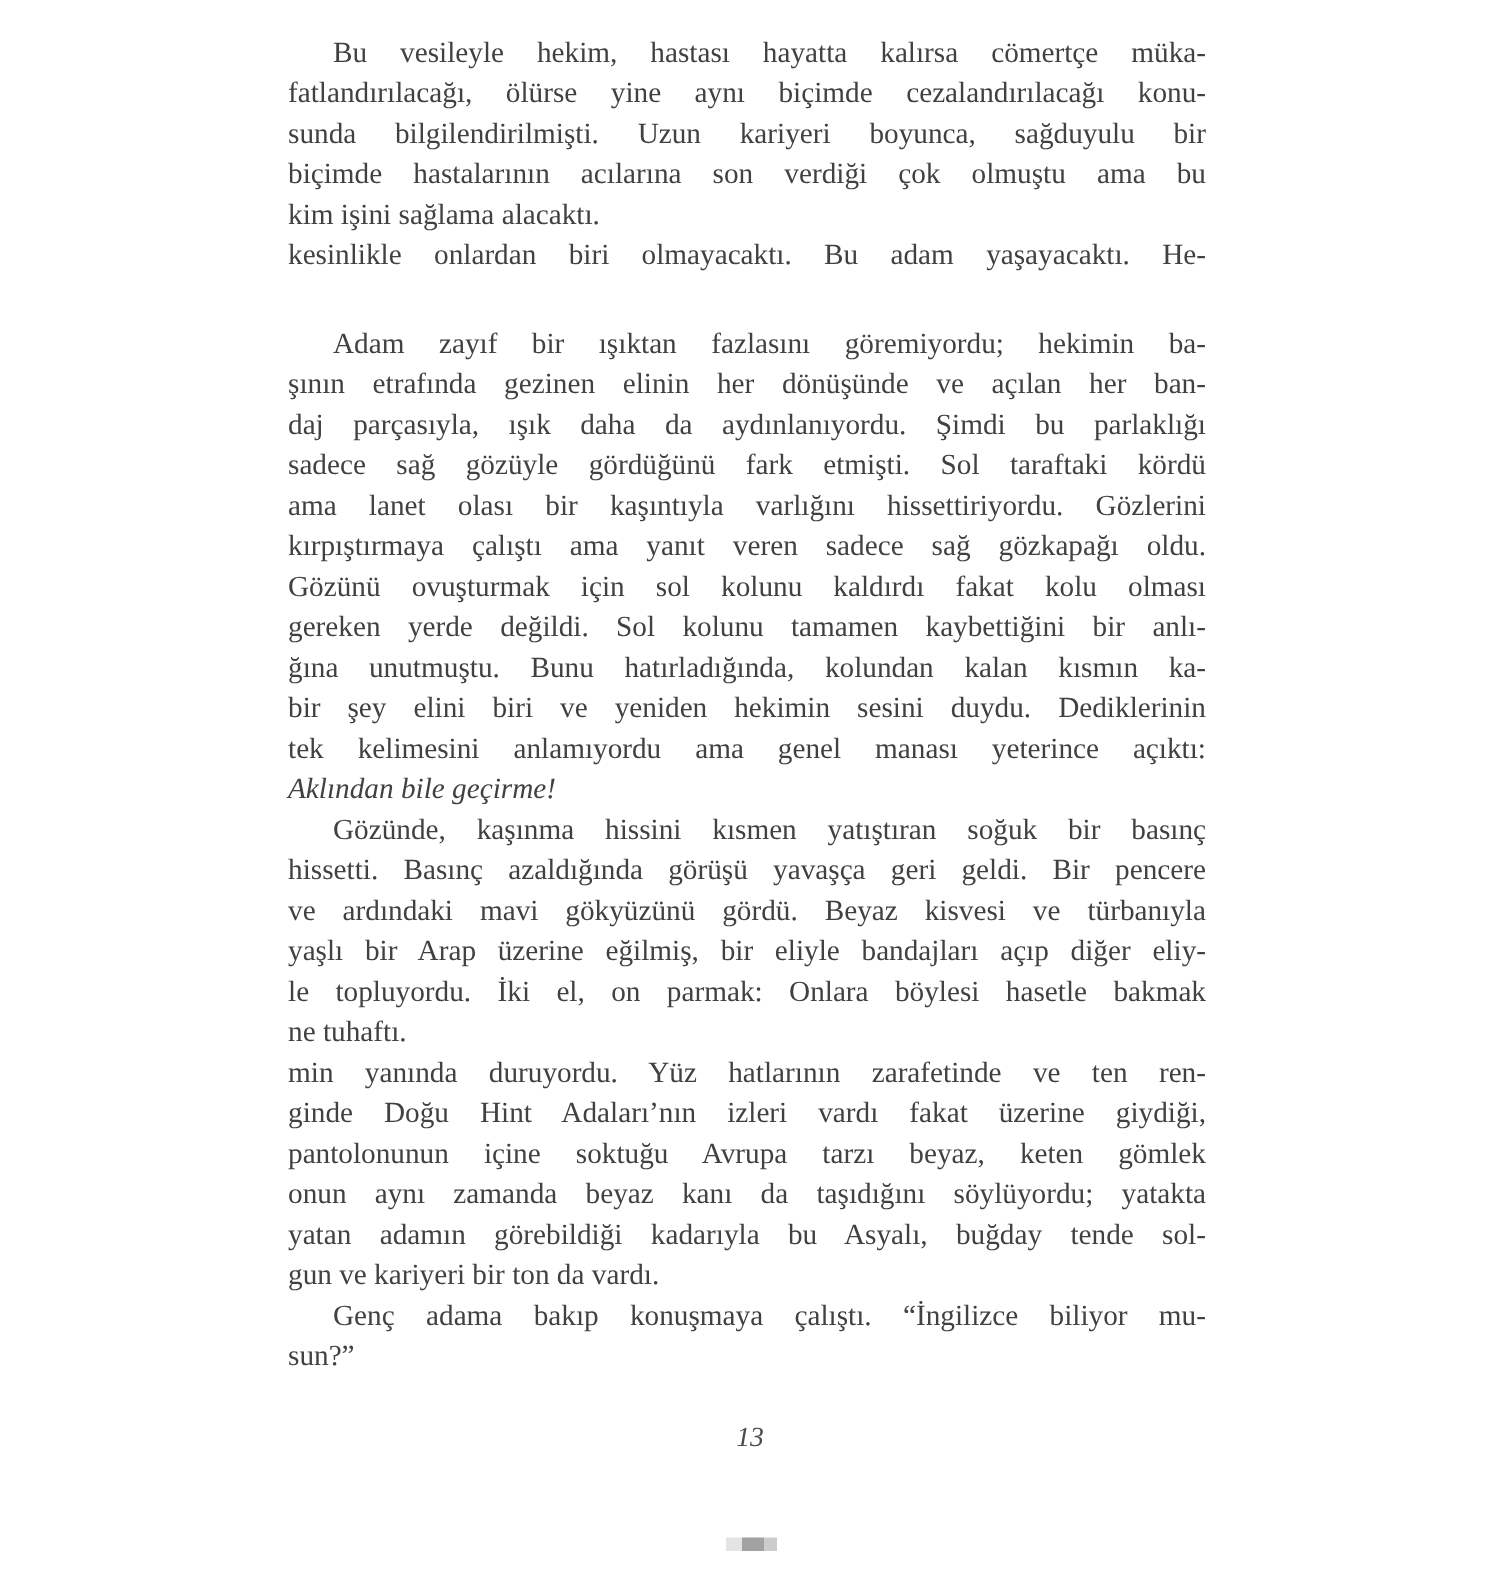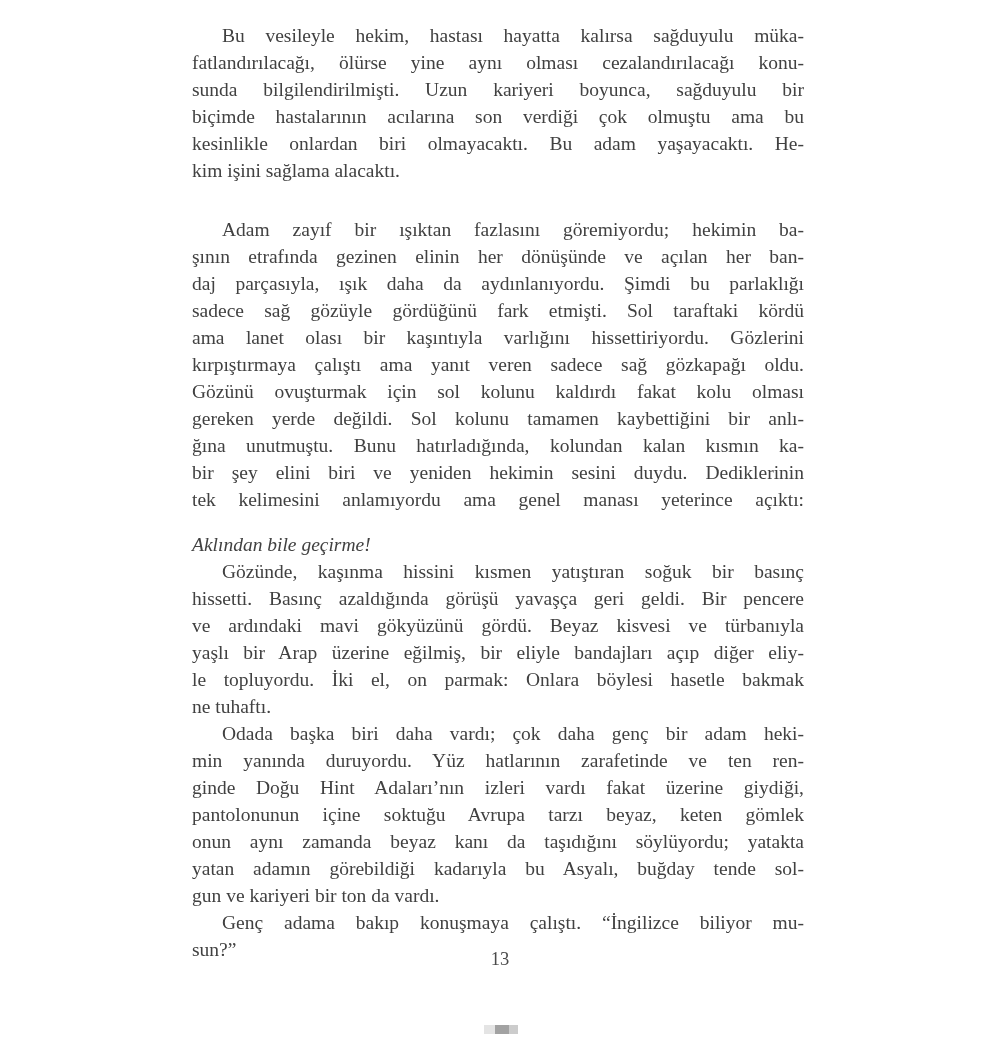--- a/index.html
+++ b/index.html
@@ -26,52 +26,53 @@
   }
   .paragraph { margin: 0; }
   .paragraph.space-before { margin-top: 32px; font-family: Liberation Serif, serif; }
   .line {
     text-align: justify;
     text-align-last: justify;
     white-space: normal;
   }
   .line.last { text-align-last: left; }
   .line.indent { text-indent: 30px; }
-  .line.italic { font-style: italic; margin-top: 18px; }
+  .line.italic { font-style: italic; }
   .page-number {
     position: absolute;
     top: 948px;
     left: 0;
     width: 100%;
     text-align: center;
     font-size: 18.5px;
     color: #4a4a4a;
     line-height: 22px;
+    font-style: italic;
   }
   .scan-smudge {
     position: absolute;
     top: 1025px;
     left: 484px;
     width: 34px;
     height: 9px;
     background: linear-gradient(90deg, #e4e4e4 0 32%, #a2a2a2 32% 74%, #cccccc 74% 100%);
   }
 </style>
 </head>
 <body>
 
 <div class="page">
   <div class="text-block">
       <div class="paragraph">
-        <div class="line indent">Bu vesileyle hekim, hastası hayatta kalırsa sağduyulu müka-</div>
-        <div class="line">fatlandırılacağı, ölürse yine aynı olması cezalandırılacağı konu-</div>
+        <div class="line indent">Bu vesileyle hekim, hastası hayatta kalırsa cömertçe müka-</div>
+        <div class="line">fatlandırılacağı, ölürse yine aynı biçimde cezalandırılacağı konu-</div>
         <div class="line">sunda bilgilendirilmişti. Uzun kariyeri boyunca, sağduyulu bir</div>
         <div class="line">biçimde hastalarının acılarına son verdiği çok olmuştu ama bu</div>
+        <div class="line last">kim işini sağlama alacaktı.</div>
         <div class="line">kesinlikle onlardan biri olmayacaktı. Bu adam yaşayacaktı. He-</div>
-        <div class="line last">kim işini sağlama alacaktı.</div>
       </div>
       <div class="paragraph space-before">
         <div class="line indent">Adam zayıf bir ışıktan fazlasını göremiyordu; hekimin ba-</div>
         <div class="line">şının etrafında gezinen elinin her dönüşünde ve açılan her ban-</div>
         <div class="line">daj parçasıyla, ışık daha da aydınlanıyordu. Şimdi bu parlaklığı</div>
         <div class="line">sadece sağ gözüyle gördüğünü fark etmişti. Sol taraftaki kördü</div>
         <div class="line">ama lanet olası bir kaşıntıyla varlığını hissettiriyordu. Gözlerini</div>
         <div class="line">kırpıştırmaya çalıştı ama yanıt veren sadece sağ gözkapağı oldu.</div>
         <div class="line">Gözünü ovuşturmak için sol kolunu kaldırdı fakat kolu olması</div>
         <div class="line">gereken yerde değildi. Sol kolunu tamamen kaybettiğini bir anlı-</div>
@@ -82,21 +83,20 @@
       </div>
       <div class="paragraph">
         <div class="line indent">Gözünde, kaşınma hissini kısmen yatıştıran soğuk bir basınç</div>
         <div class="line">hissetti. Basınç azaldığında görüşü yavaşça geri geldi. Bir pencere</div>
         <div class="line">ve ardındaki mavi gökyüzünü gördü. Beyaz kisvesi ve türbanıyla</div>
         <div class="line">yaşlı bir Arap üzerine eğilmiş, bir eliyle bandajları açıp diğer eliy-</div>
         <div class="line">le topluyordu. İki el, on parmak: Onlara böylesi hasetle bakmak</div>
         <div class="line last">ne tuhaftı.</div>
       </div>
       <div class="paragraph">
-        <div class="line indent">Odada başka biri daha vardı; çok daha genç bir adam heki-</div>
         <div class="line">min yanında duruyordu. Yüz hatlarının zarafetinde ve ten ren-</div>
         <div class="line">ginde Doğu Hint Adaları’nın izleri vardı fakat üzerine giydiği,</div>
         <div class="line">pantolonunun içine soktuğu Avrupa tarzı beyaz, keten gömlek</div>
         <div class="line">onun aynı zamanda beyaz kanı da taşıdığını söylüyordu; yatakta</div>
         <div class="line">yatan adamın görebildiği kadarıyla bu Asyalı, buğday tende sol-</div>
         <div class="line last">gun ve kariyeri bir ton da vardı.</div>
       </div>
       <div class="paragraph">
         <div class="line indent">Genç adama bakıp konuşmaya çalıştı. “İngilizce biliyor mu-</div>
         <div class="line last">sun?”</div>

